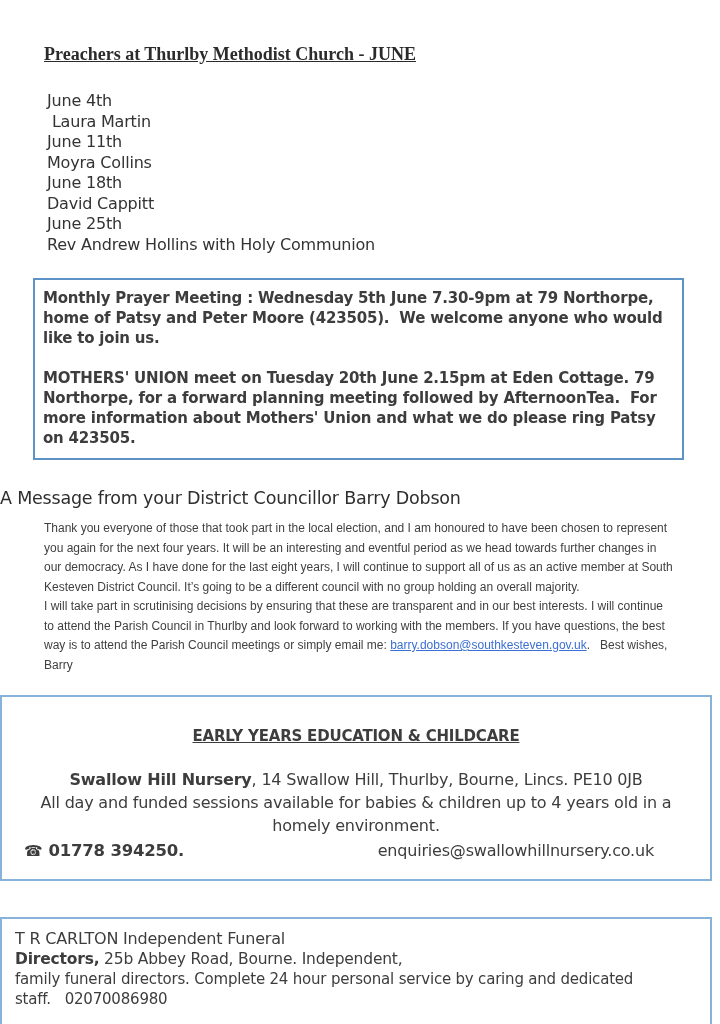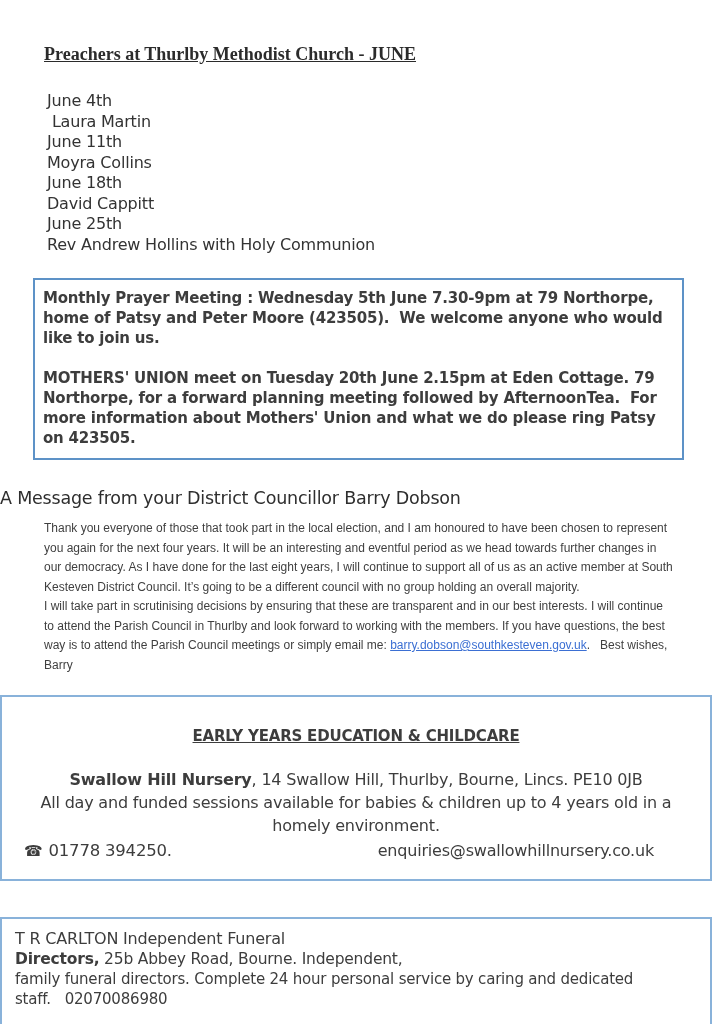--- a/index.html
+++ b/index.html
@@ -100,21 +100,21 @@
   }
   .nursery-address, .nursery-line2 { margin: 0; }
   .bold { font-weight: bold; }
   .nursery-contact-row {
     display: flex;
     justify-content: space-between;
     align-items: baseline;
     text-align: left;
     padding: 2px 46px 0 12px;
   }
-  .nursery-phone { font-weight: normal; font-size: 16.5px; white-space: pre-wrap; }
+  .nursery-phone { font-weight: bold; font-size: 16.5px; white-space: pre-wrap; }
   .phone-icon { font-size: 15px; margin-right: 6px; }
   .nursery-email { font-size: 16px; }
 
   
   .funeral-box {
     margin-top: 36px;
     padding: 10px 14px 16px 13px;
     font-size: 15px;
     line-height: 20px;
   }

